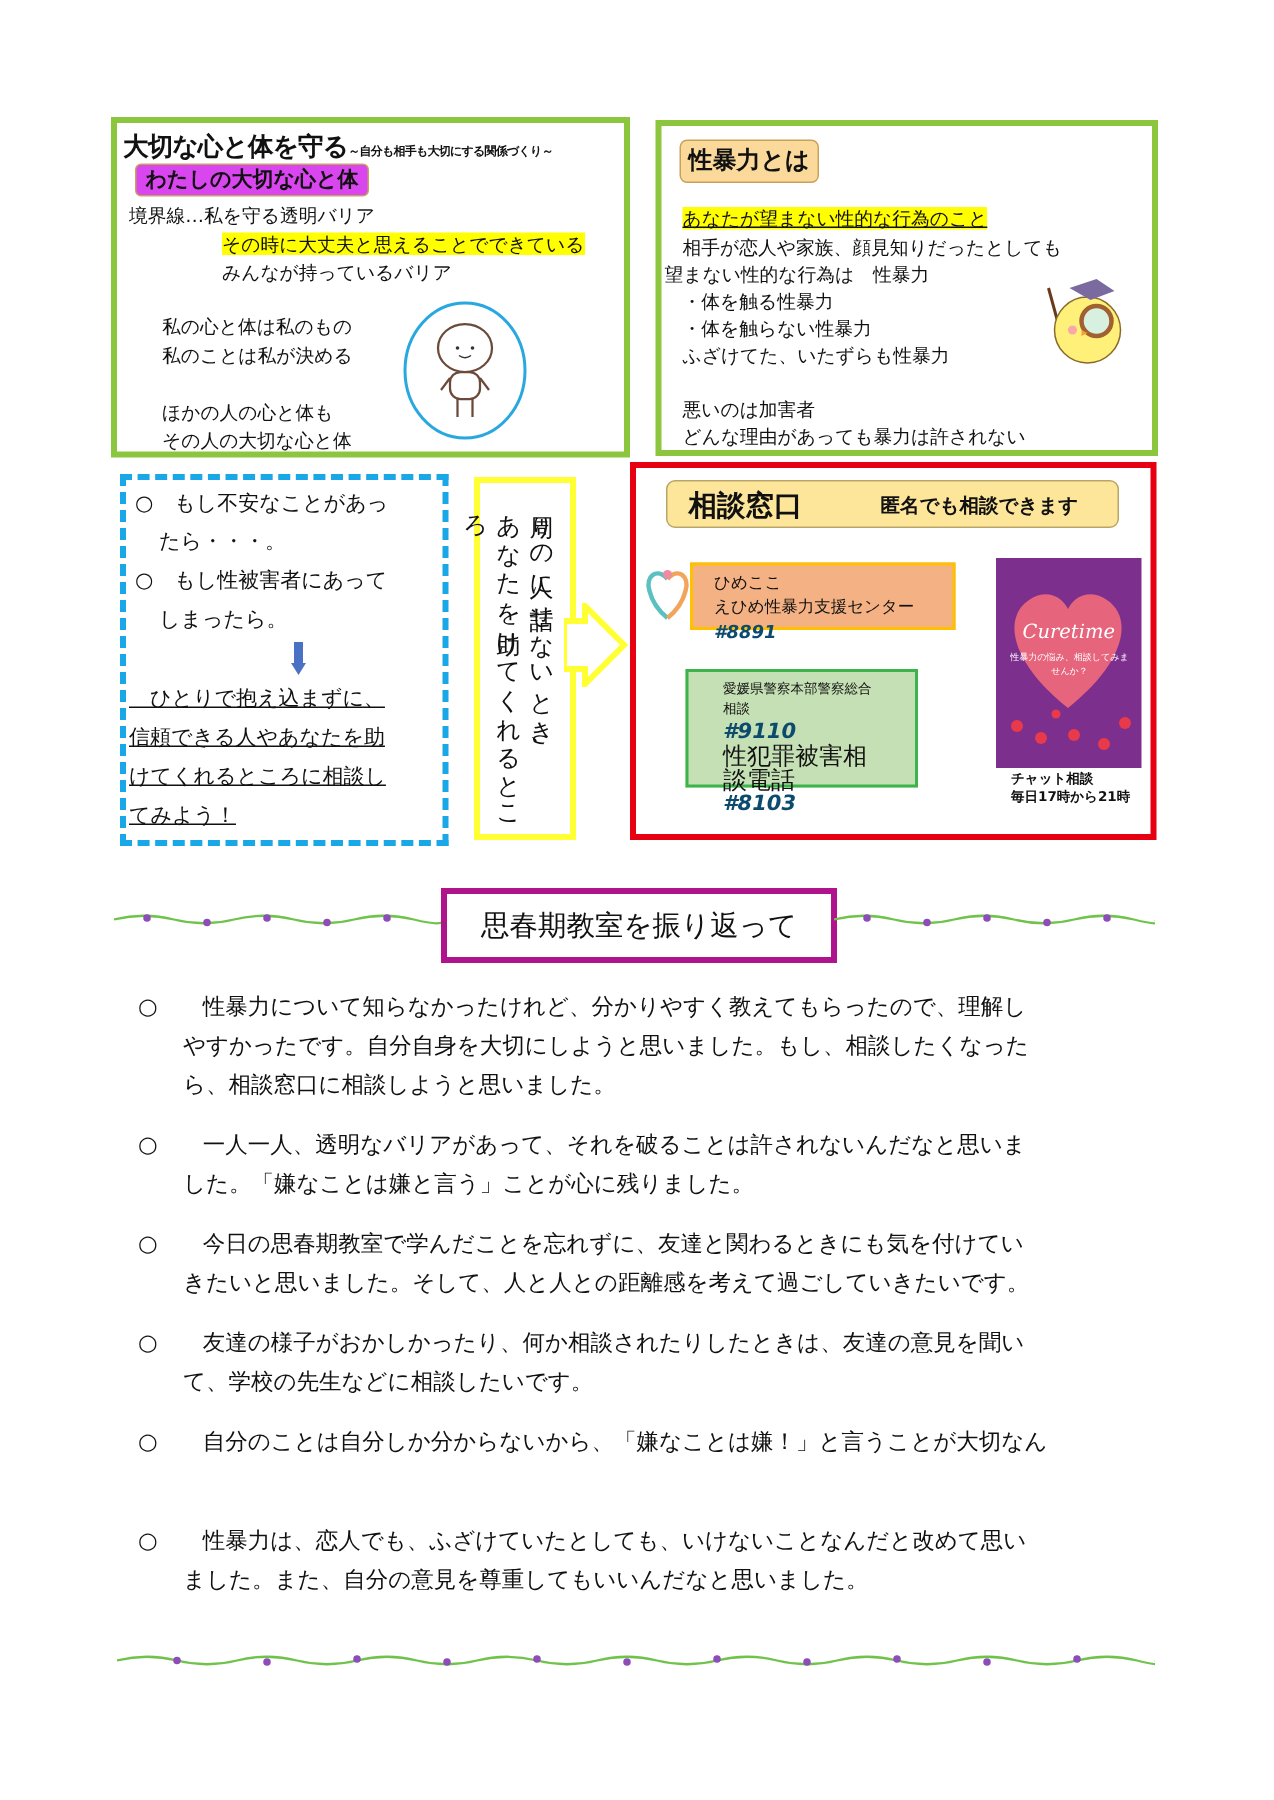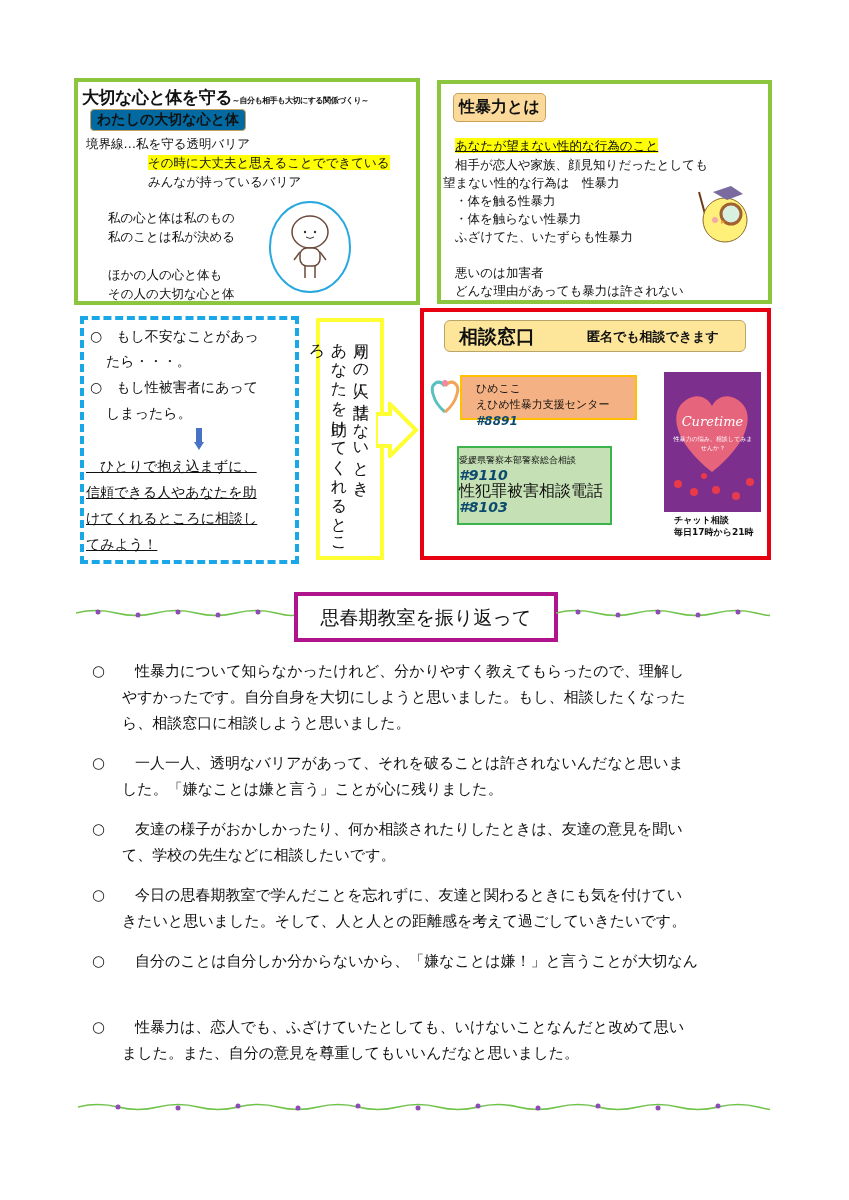--- a/index.html
+++ b/index.html
@@ -3,39 +3,39 @@
 <meta charset="utf-8">
 <style>
   html, body { margin:0; padding:0; background:#ffffff; }
   body { width:849px; height:1200px; position:relative; overflow:hidden;
          font-family:"DejaVu Sans", "Liberation Sans", sans-serif; color:#111; }
   .abs { position:absolute; }
   
   #p1 { left:74px; top:78px; width:338px; height:219px; border:4px solid #8cc63f; background:#fff; }
   #p1 .title { left:4px; top:4px; font-size:17px; font-weight:bold; letter-spacing:-0.5px; white-space:nowrap; }
   #p1 .subtitle { font-size:8px; font-weight:bold; }
-  #p1 .pill { left:12px; top:27px; background:#0369a1; border:1px solid #c9a25a; border-radius:4px; font-size:14px; font-weight:bold; padding:1px 6px; }
+  #p1 .pill { left:12px; top:27px; background:#d946ef; border:1px solid #c9a25a; border-radius:4px; font-size:14px; font-weight:bold; padding:1px 6px; }
   .txt { font-size:12.5px; line-height:19px; white-space:nowrap; }
   .hl { background:#ffff00; }
   
   #p2 { left:437px; top:80px; width:327px; height:216px; border:4px solid #8cc63f; background:#fff; }
   #p2 .pill { left:12px; top:9px; background:#fbd99a; border:1px solid #c9a25a; border-radius:5px; font-size:16px; font-weight:bold; padding:3px 5px; }
   
   #p3 { left:80px; top:316px; width:211px; height:240px; border:4px dashed #1aa7e8; background:#fff; }
   #p3 .line { font-size:14px; line-height:25px; white-space:nowrap; }
   #p3 .u { text-decoration:underline; }
   
   #p4 { left:316px; top:318px; width:60px; height:234px; border:4px solid #ffff33; background:#fff; }
   #p4 .v { writing-mode:vertical-rl; font-size:16px; line-height:22px; position:absolute; right:8px; top:10px; letter-spacing:1px; }
   
   #p5 { left:420px; top:308px; width:343px; height:244px; border:4px solid #e60012; background:#fff; }
   #p5 .hdr { left:20px; top:8px; width:300px; height:30px; background:#fde69a; border:1px solid #b9a56a; border-radius:6px; }
   .phone { color:#0c4a6e; font-weight:bold; font-style:italic; }
   #himekoko { left:36px; top:63px; width:177px; height:45px; background:#f4b183; border:2px solid #ffc000; font-size:11px; line-height:16px; padding:4px 0 0 14px; box-sizing:border-box; }
-  #police { left:33px; top:134px; width:155px; height:79px; background:#c5e0b4; border:2px solid #3cb44b; padding:6px 0; box-sizing:border-box; }
+  #police { left:33px; top:134px; width:155px; height:79px; background:#c5e0b4; border:2px solid #3cb44b; padding:6px 23px; box-sizing:border-box; }
   #poster { left:240px; top:60px; width:97px; height:140px; background:#7c2f8c; overflow:hidden; }
   .deco { height:12px; }
 </style>
 </head>
 <body>
 
 <div id="p1" class="abs">
   <div class="abs title"><span>大切な心と体を守る</span><span class="subtitle">～自分も相手も大切にする関係づくり～</span></div>
   <div class="abs pill">わたしの大切な心と体</div>
   <div class="abs txt" style="left:8px;top:52px;">境界線…私を守る透明バリア</div>
@@ -167,26 +167,26 @@
   <div style="height:92px">
     <div>○　　性暴力について知らなかったけれど、分かりやすく教えてもらったので、理解し</div>
     <div style="padding-left:30px">やすかったです。自分自身を大切にしようと思いました。もし、相談したくなった</div>
     <div style="padding-left:30px">ら、相談窓口に相談しようと思いました。</div>
   </div>
   <div style="height:66px">
     <div>○　　一人一人、透明なバリアがあって、それを破ることは許されないんだなと思いま</div>
     <div style="padding-left:30px">した。「嫌なことは嫌と言う」ことが心に残りました。</div>
   </div>
   <div style="height:66px">
+    <div>○　　今日の思春期教室で学んだことを忘れずに、友達と関わるときにも気を付けてい</div>
+    <div style="padding-left:30px">きたいと思いました。そして、人と人との距離感を考えて過ごしていきたいです。</div>
+  </div>
+  <div style="height:66px">
     <div>○　　友達の様子がおかしかったり、何か相談されたりしたときは、友達の意見を聞い</div>
     <div style="padding-left:30px">て、学校の先生などに相談したいです。</div>
-  </div>
-  <div style="height:66px">
-    <div>○　　今日の思春期教室で学んだことを忘れずに、友達と関わるときにも気を付けてい</div>
-    <div style="padding-left:30px">きたいと思いました。そして、人と人との距離感を考えて過ごしていきたいです。</div>
   </div>
   <div style="height:66px">
     <div>○　　自分のことは自分しか分からないから、「嫌なことは嫌！」と言うことが大切なん</div>
   </div>
   <div style="height:66px">
     <div>○　　性暴力は、恋人でも、ふざけていたとしても、いけないことなんだと改めて思い</div>
     <div style="padding-left:30px">ました。また、自分の意見を尊重してもいいんだなと思いました。</div>
   </div>
 </div>
 

